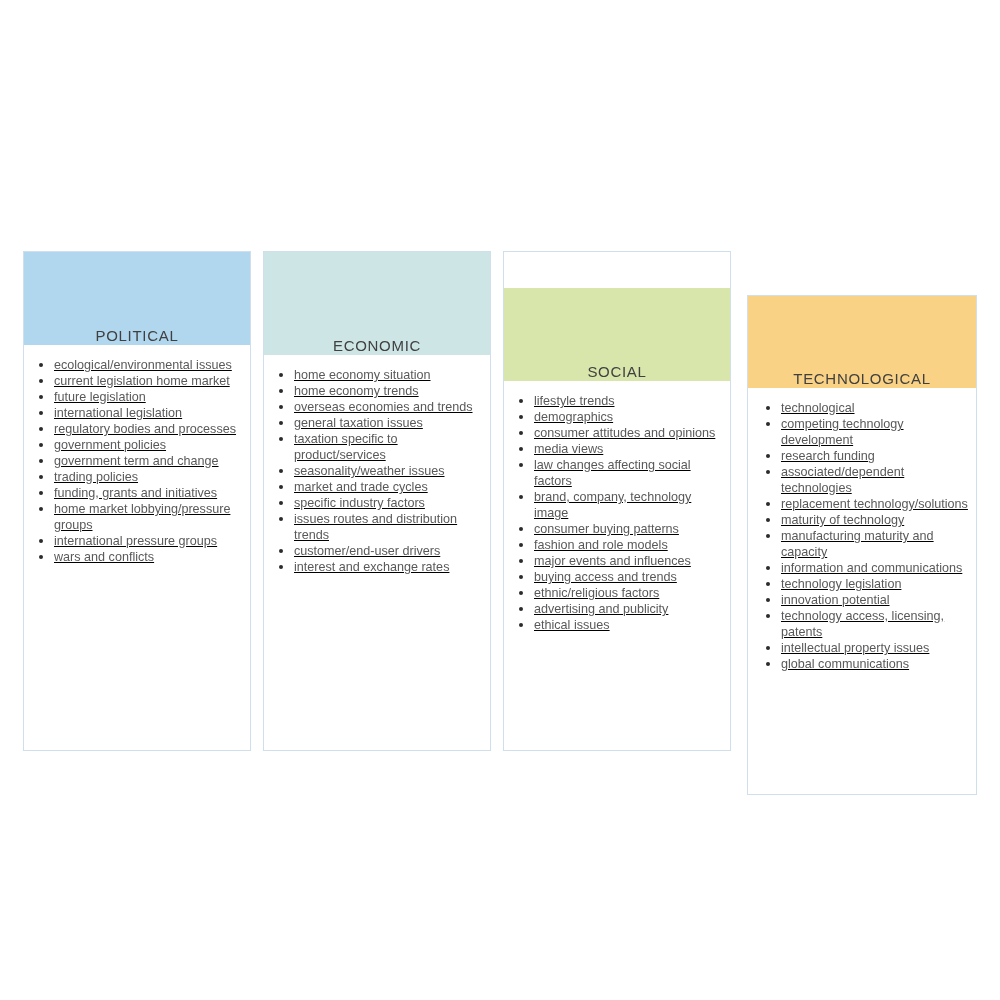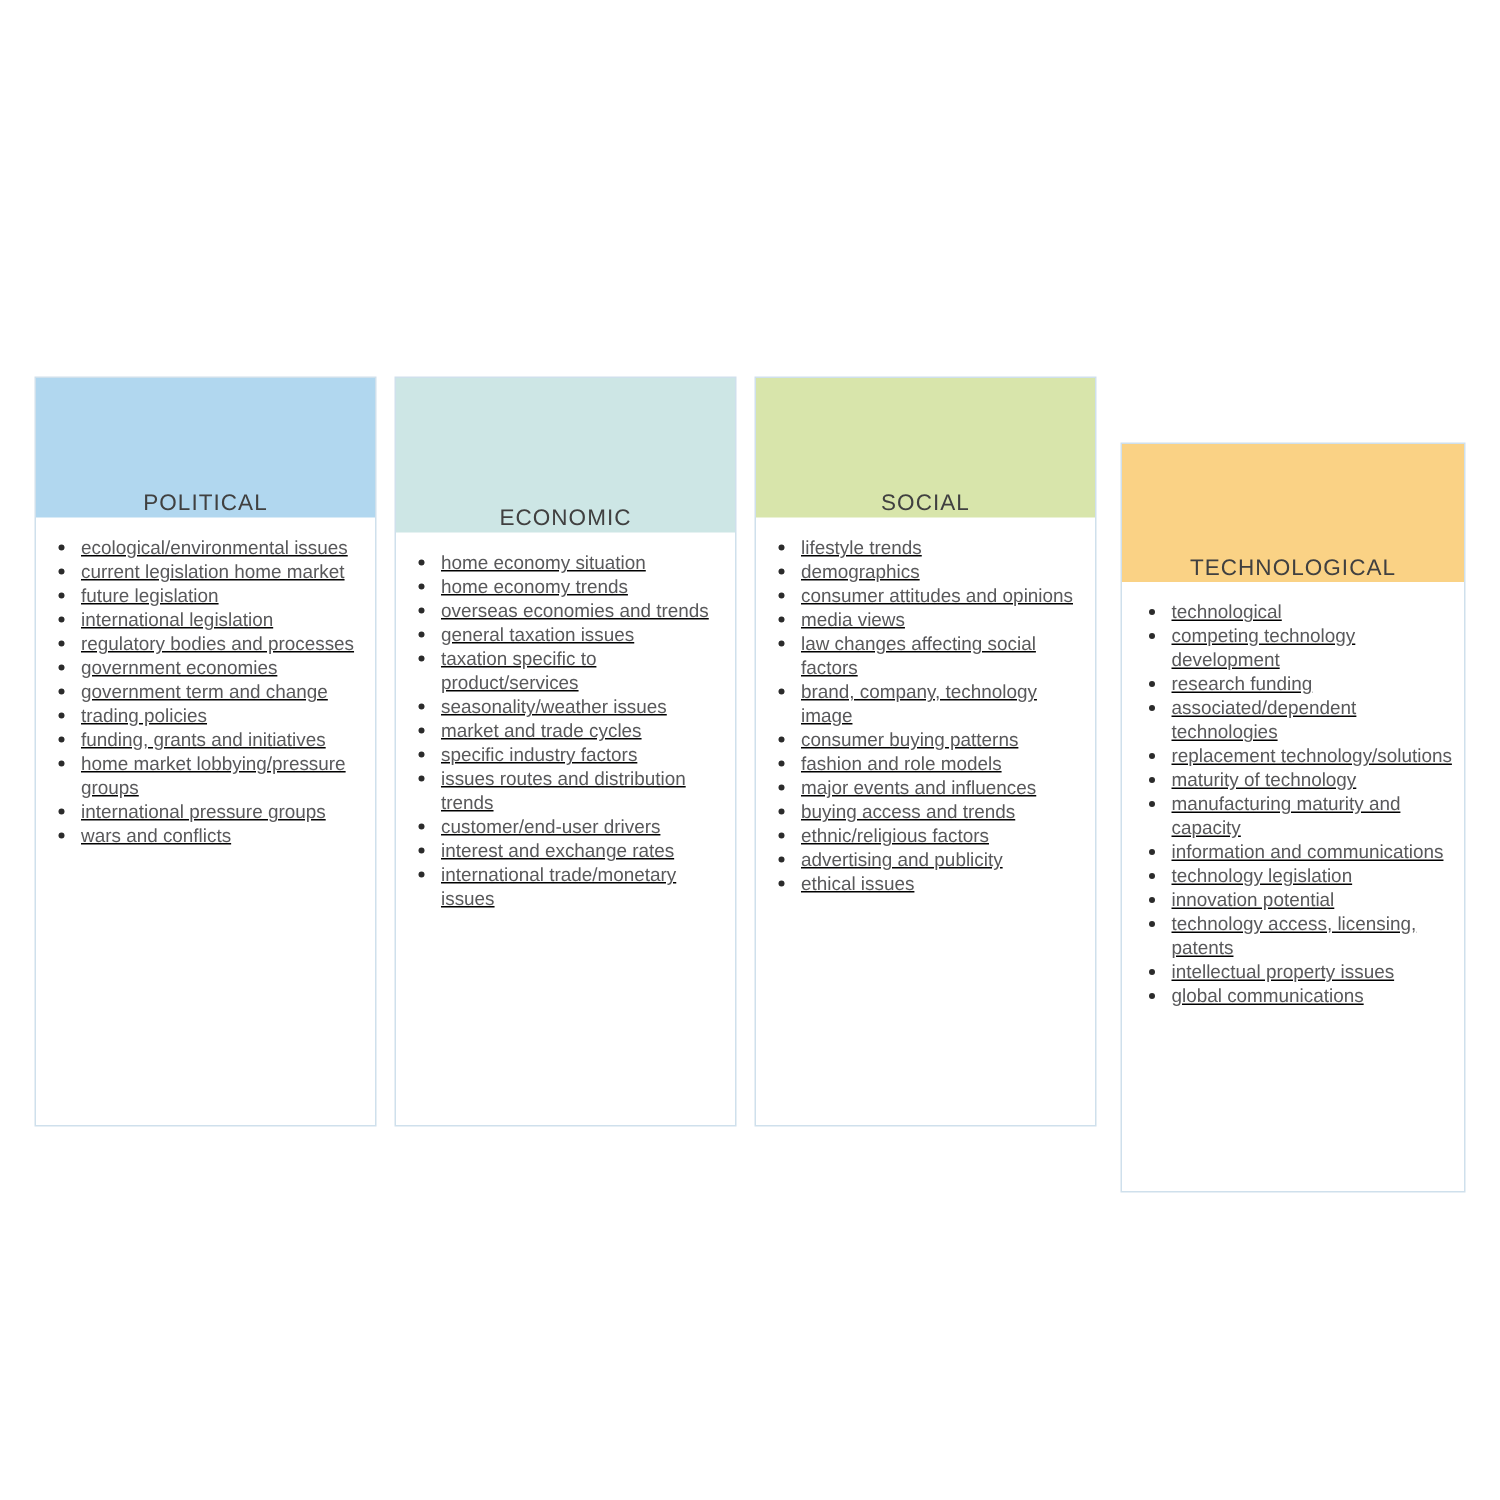--- a/index.html
+++ b/index.html
@@ -110,20 +110,21 @@
   
   #card-social {
     left: 503px;
     top: 251px;
     width: 228px;
     height: 500px;
   }
   #card-social .card-header {
     height: 93px;
     background: #d8e5ab;
+    margin-top: 36px;
   }
 
   
   #card-technological {
     left: 747px;
     top: 249px;
     width: 230px;
     height: 500px;
     margin-top: 46px;
   }
@@ -147,21 +148,21 @@
     <div class="card-header">
       <span class="card-header-label">POLITICAL</span>
     </div>
     <div class="card-body">
       <ul class="factor-list">
           <li><span class="bullet"></span><span>ecological/environmental issues</span></li>
           <li><span class="bullet"></span><span>current legislation home market</span></li>
           <li><span class="bullet"></span><span>future legislation</span></li>
           <li><span class="bullet"></span><span>international legislation</span></li>
           <li><span class="bullet"></span><span>regulatory bodies and processes</span></li>
-          <li><span class="bullet"></span><span>government economies</span></li>
+          <li><span class="bullet"></span><span>government policies</span></li>
           <li><span class="bullet"></span><span>government term and change</span></li>
           <li><span class="bullet"></span><span>trading policies</span></li>
           <li><span class="bullet"></span><span>funding, grants and initiatives</span></li>
           <li><span class="bullet"></span><span>home market lobbying/pressure groups</span></li>
           <li><span class="bullet"></span><span>international pressure groups</span></li>
           <li><span class="bullet"></span><span>wars and conflicts</span></li>
         </ul>
     </div>
   </div>
 
@@ -175,21 +176,20 @@
           <li><span class="bullet"></span><span>home economy trends</span></li>
           <li><span class="bullet"></span><span>overseas economies and trends</span></li>
           <li><span class="bullet"></span><span>general taxation issues</span></li>
           <li><span class="bullet"></span><span>taxation specific to product/services</span></li>
           <li><span class="bullet"></span><span>seasonality/weather issues</span></li>
           <li><span class="bullet"></span><span>market and trade cycles</span></li>
           <li><span class="bullet"></span><span>specific industry factors</span></li>
           <li><span class="bullet"></span><span>issues routes and distribution trends</span></li>
           <li><span class="bullet"></span><span>customer/end-user drivers</span></li>
           <li><span class="bullet"></span><span>interest and exchange rates</span></li>
-          <li><span class="bullet"></span><span>international trade/monetary issues</span></li>
         </ul>
     </div>
   </div>
 
   <div class="pest-card" id="card-social">
     <div class="card-header">
       <span class="card-header-label">SOCIAL</span>
     </div>
     <div class="card-body">
       <ul class="factor-list">

